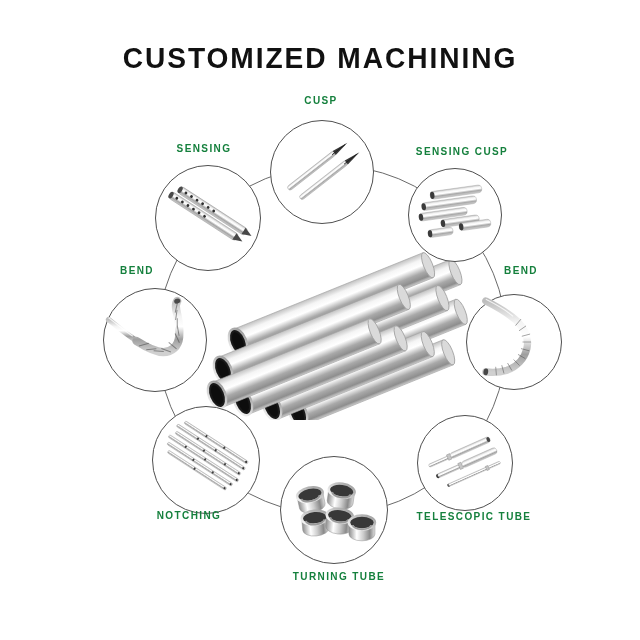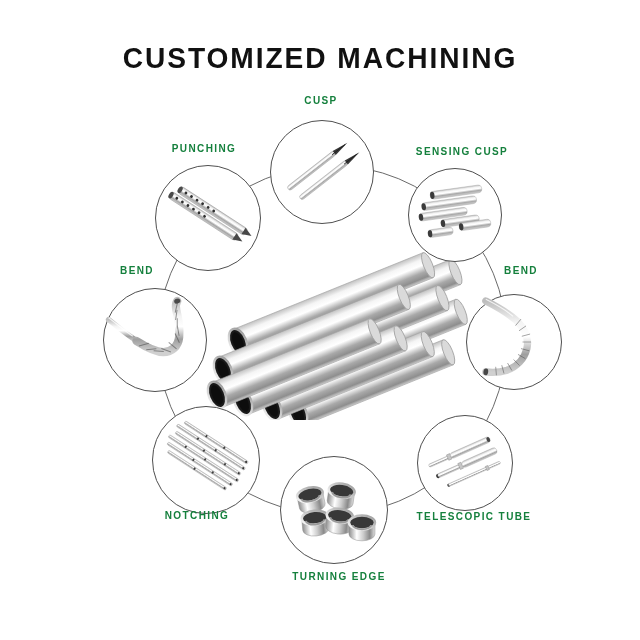--- a/index.html
+++ b/index.html
@@ -21,21 +21,21 @@
   #node-bend-left{left:103px;top:288px;width:104px;height:104px;}
   #node-bend-right{left:466px;top:294px;width:96px;height:96px;}
   #node-notching{left:152px;top:406px;width:108px;height:108px;}
   #node-telescopic{left:417px;top:415px;width:96px;height:96px;}
   #node-turning{left:280px;top:456px;width:108px;height:108px;}
   #lbl-cusp{left:321px;top:95px;}
   #lbl-punching{left:204px;top:143px;}
   #lbl-sensing{left:462px;top:146px;}
   #lbl-bend-left{left:137px;top:265px;}
   #lbl-bend-right{left:521px;top:265px;}
-  #lbl-notching{left:197px;top:510px;}
+  #lbl-notching{left:189px;top:510px;}
   #lbl-telescopic{left:474px;top:511px;text-align:right;}
   #lbl-turning{left:339px;top:571px;}
   .center-art{position:absolute;left:195px;top:235px;width:280px;height:185px;}
 </style>
 </head>
 <body>
 
 <div class="stage">
 
   <h1 class="title">CUSTOMIZED MACHINING</h1>
@@ -169,21 +169,21 @@
           <circle cx="-35" cy="-0.5" r="1.5" fill="#2e2e2e"></circle>
             <circle cx="-28" cy="-0.5" r="1.5" fill="#2e2e2e"></circle>
           <circle cx="-21" cy="-0.5" r="1.5" fill="#2e2e2e"></circle>
             <circle cx="-14" cy="-0.5" r="1.5" fill="#2e2e2e"></circle>
           <circle cx="-7" cy="-0.5" r="1.5" fill="#2e2e2e"></circle>
             <circle cx="0" cy="-0.5" r="1.5" fill="#2e2e2e"></circle>
         </g>
       </g>
     </svg>
   </div>
-  <div class="lbl" id="lbl-punching">PUNCHING</div>
+  <div class="lbl" id="lbl-punching">SENSING</div>
 
   <div class="node" id="node-sensing">
     <svg viewBox="-55 -55 110 110">
       <defs>
           <linearGradient id="s-rod" x1="0" y1="0" x2="0" y2="1">
         <stop offset="0" stop-color="#c4c4c4"></stop>
             <stop offset=".25" stop-color="#f6f6f6"></stop>
         <stop offset=".45" stop-color="#ffffff"></stop>
             <stop offset=".7" stop-color="#a8a8a8"></stop>
             <stop offset="1" stop-color="#d2d2d2"></stop>
@@ -436,15 +436,15 @@
           <use href="#e-ring"></use>
         </g>
       <g transform="translate(6,6) rotate(6)">
           <use href="#e-ring"></use>
         </g>
       <g transform="translate(29,13) rotate(0)">
           <use href="#e-ring"></use>
         </g>
     </svg>
   </div>
-  <div class="lbl" id="lbl-turning">TURNING EDGE</div>
+  <div class="lbl" id="lbl-turning">TURNING TUBE</div>
 
 </div>
 
 </body></html>

